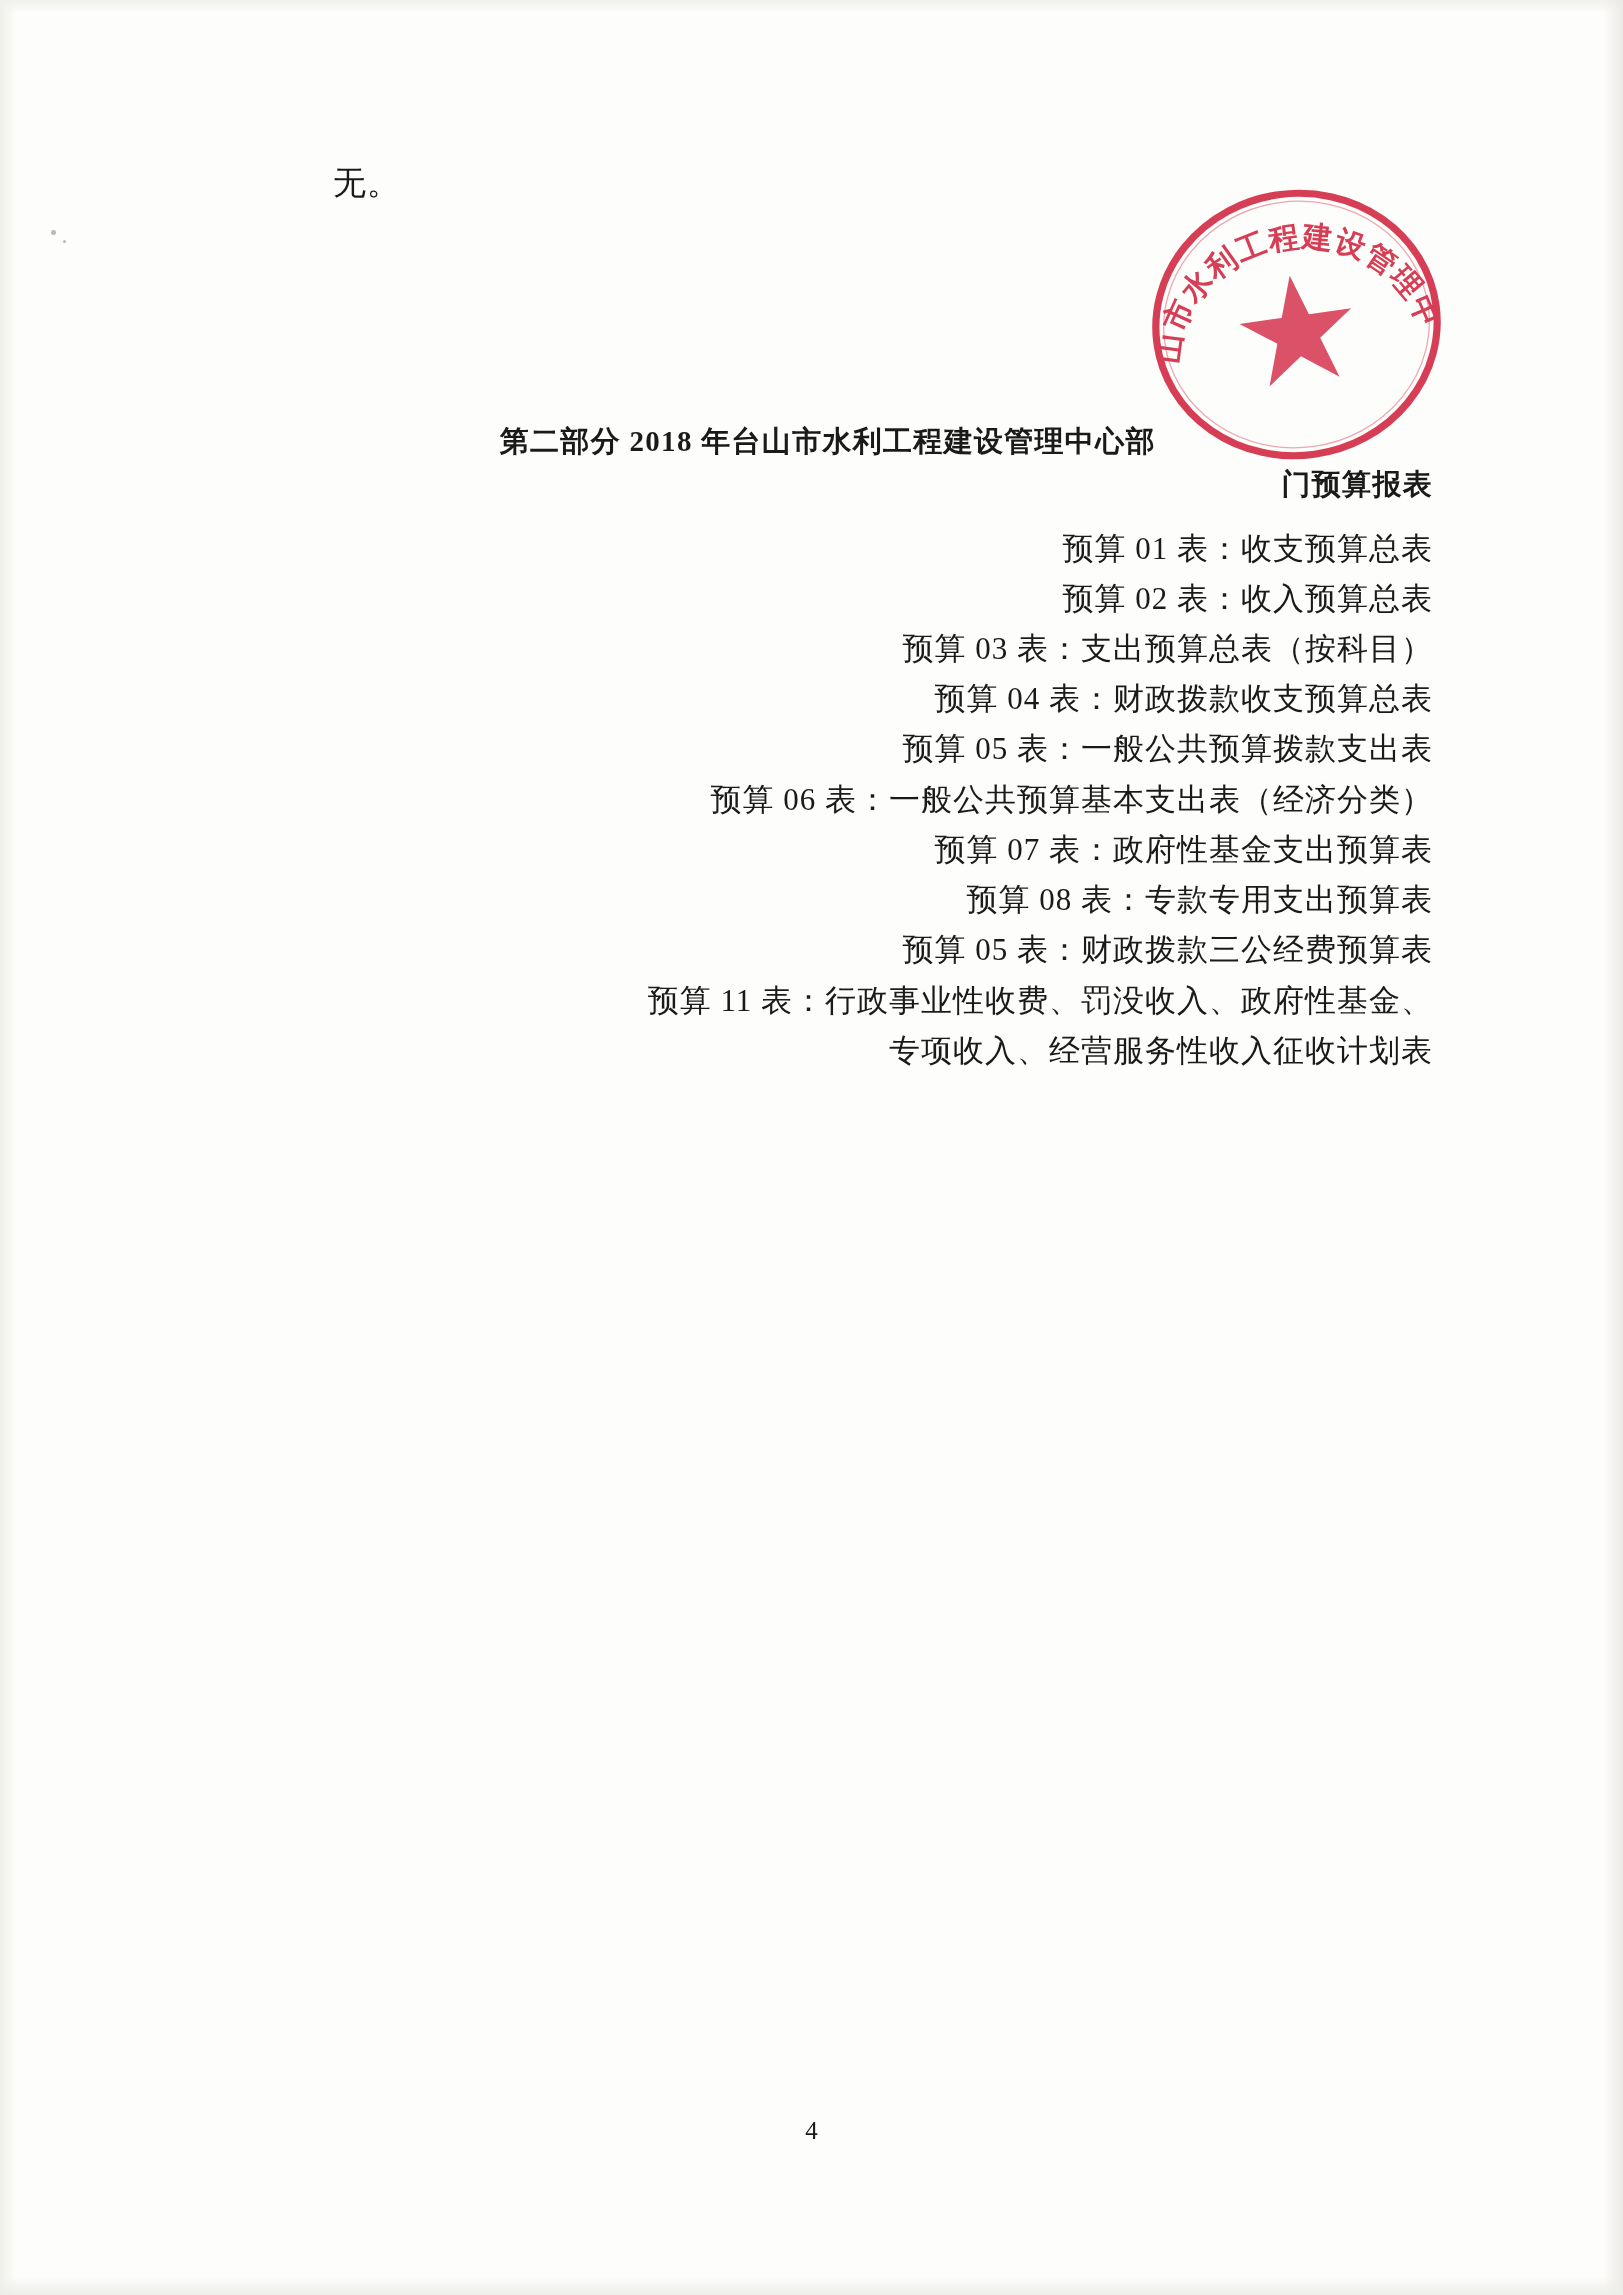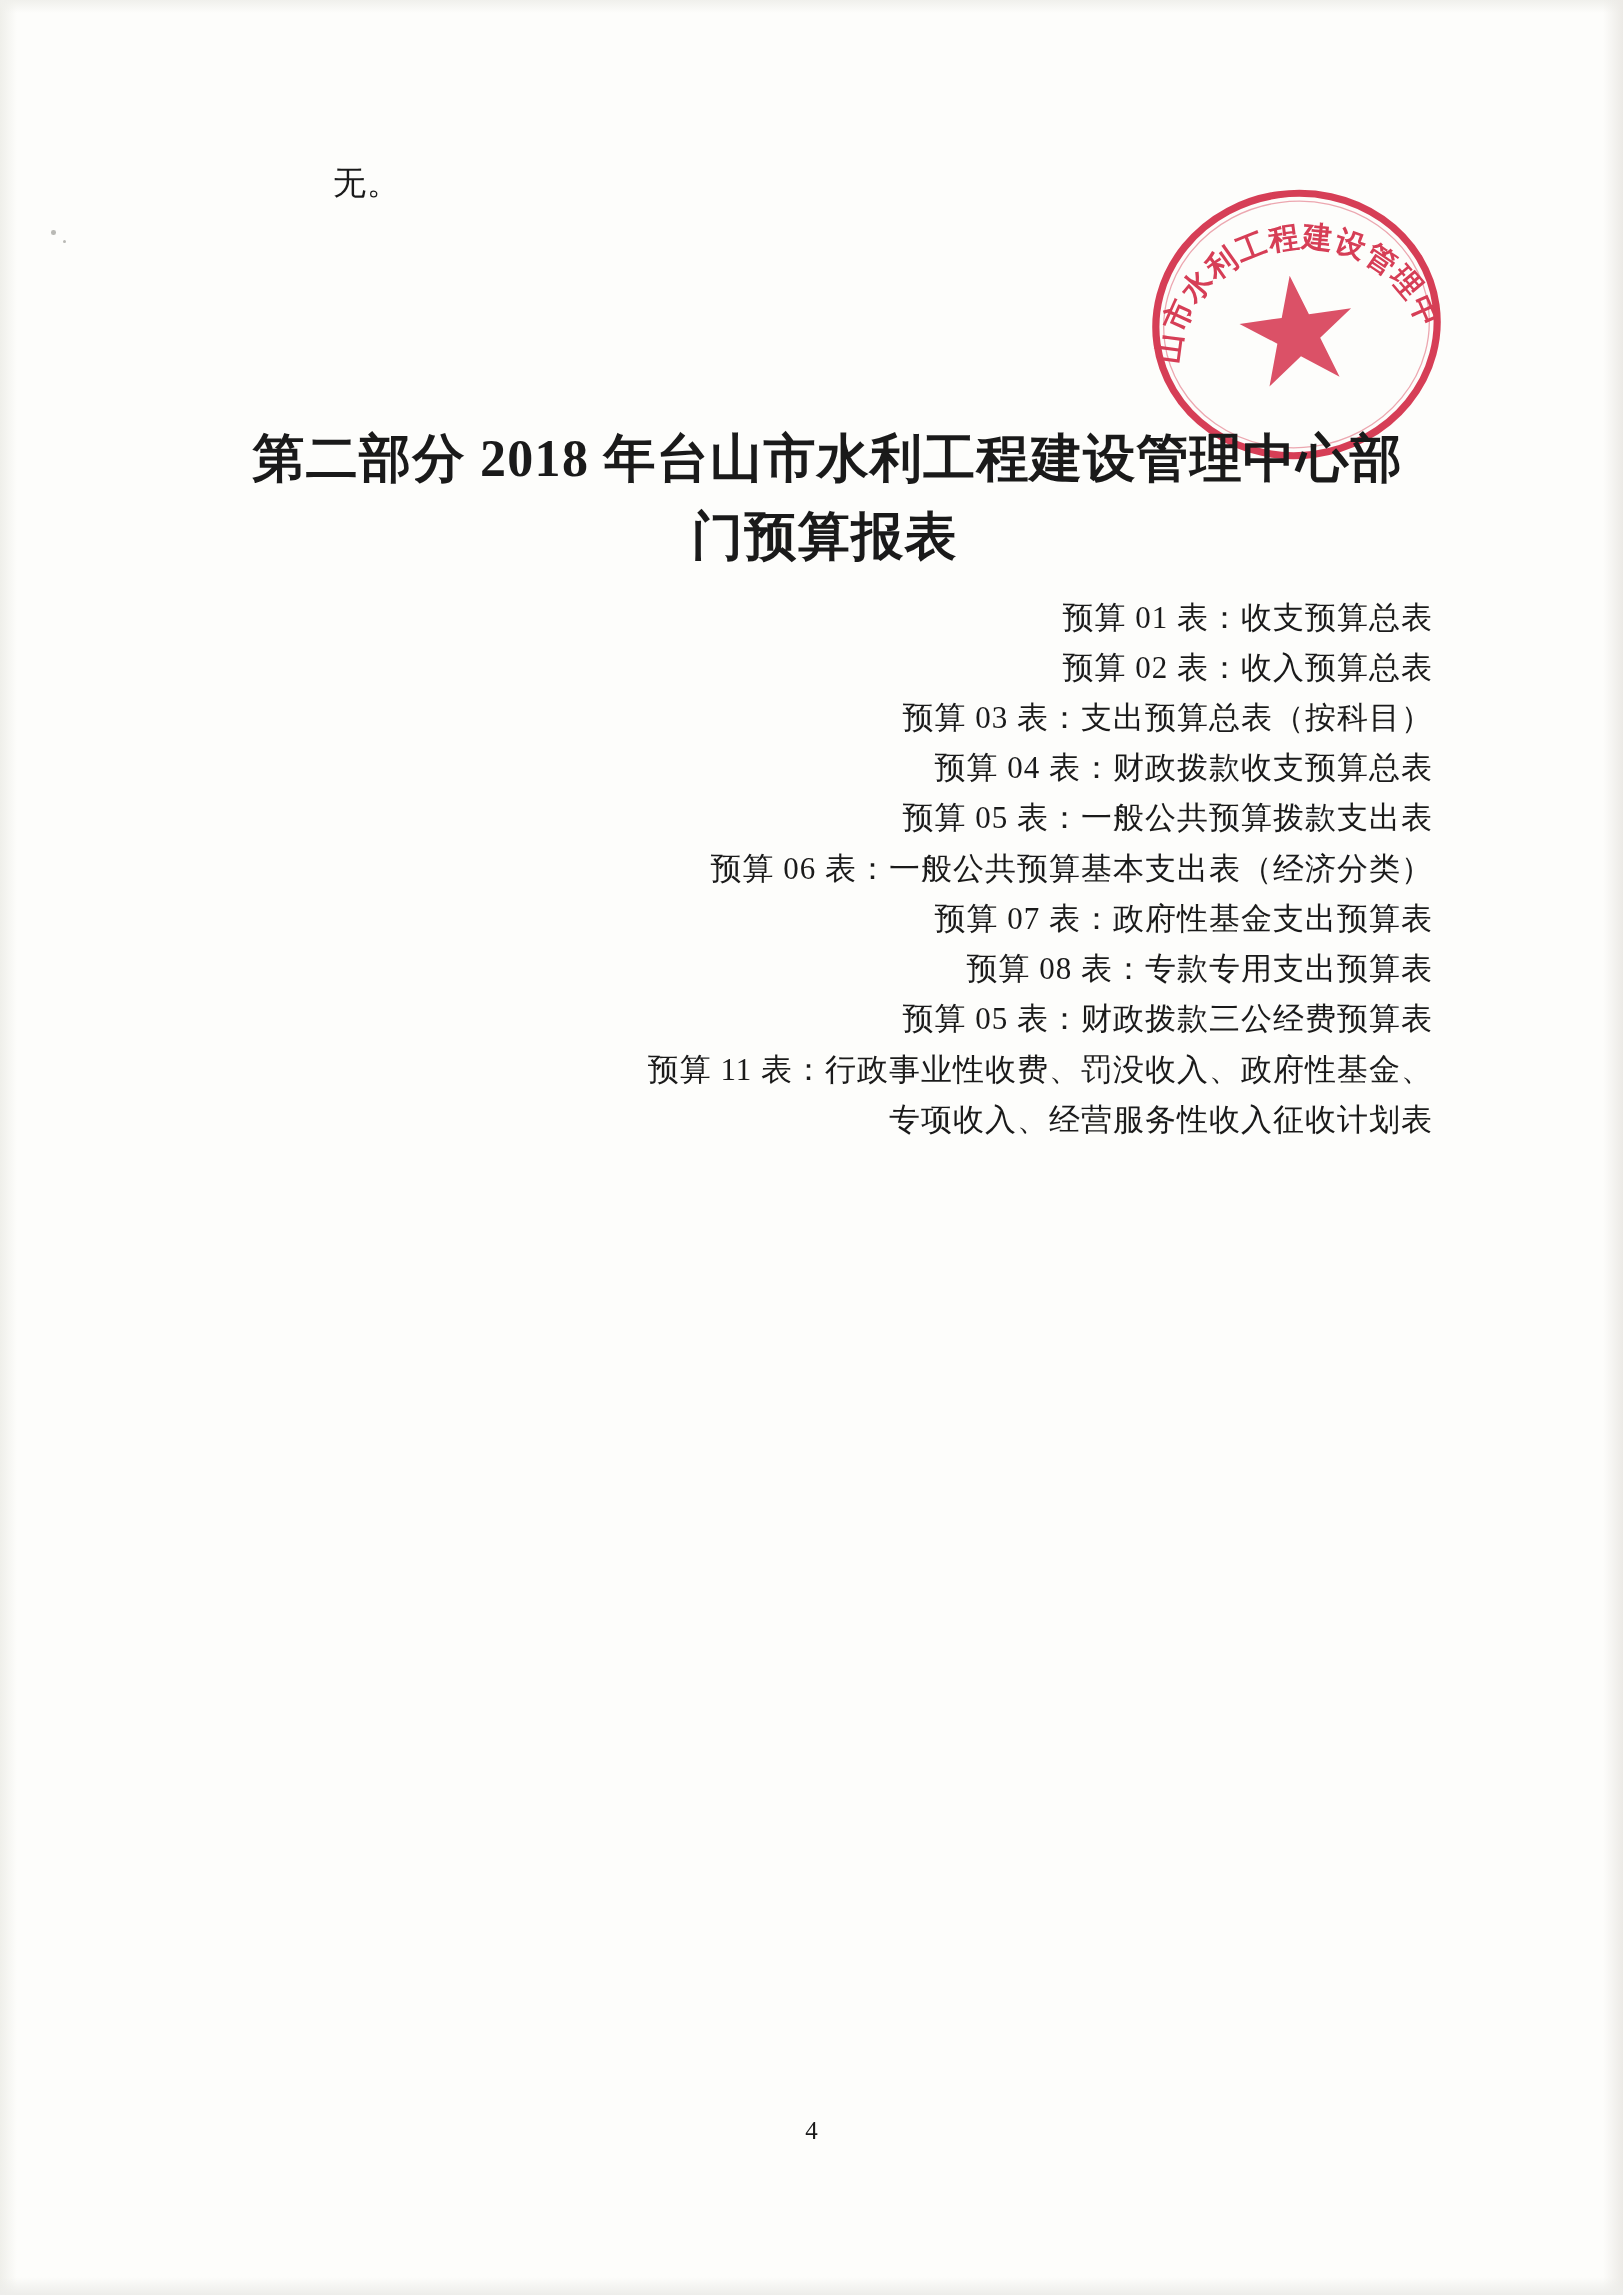--- a/index.html
+++ b/index.html
@@ -62,33 +62,34 @@
     font-size: 33px;
     line-height: 1.2;
     letter-spacing: 0.7px;
     margin-left: 117px;
     margin-bottom: 0;
   }
 
   .heading {
     margin-top: 216px;
     text-align: center;
-    font-size: 52px;
+    font-size: 29px;
     font-weight: bold;
     line-height: 1.5;
     letter-spacing: 1.3px;
     font-family: "Liberation Serif", "DejaVu Serif", serif;
   }
   .heading .line1 {
     display: block;
     padding-left: 6.5px;
   }
   .heading .line2 {
     display: block;
     padding-left: 0px;
+    text-align: right;
   }
 
   .toc {
     margin-top: 17px;
     text-align: right;
   }
   .toc-item {
     font-size: 31px;
     line-height: 1.62;
     letter-spacing: 1px;

